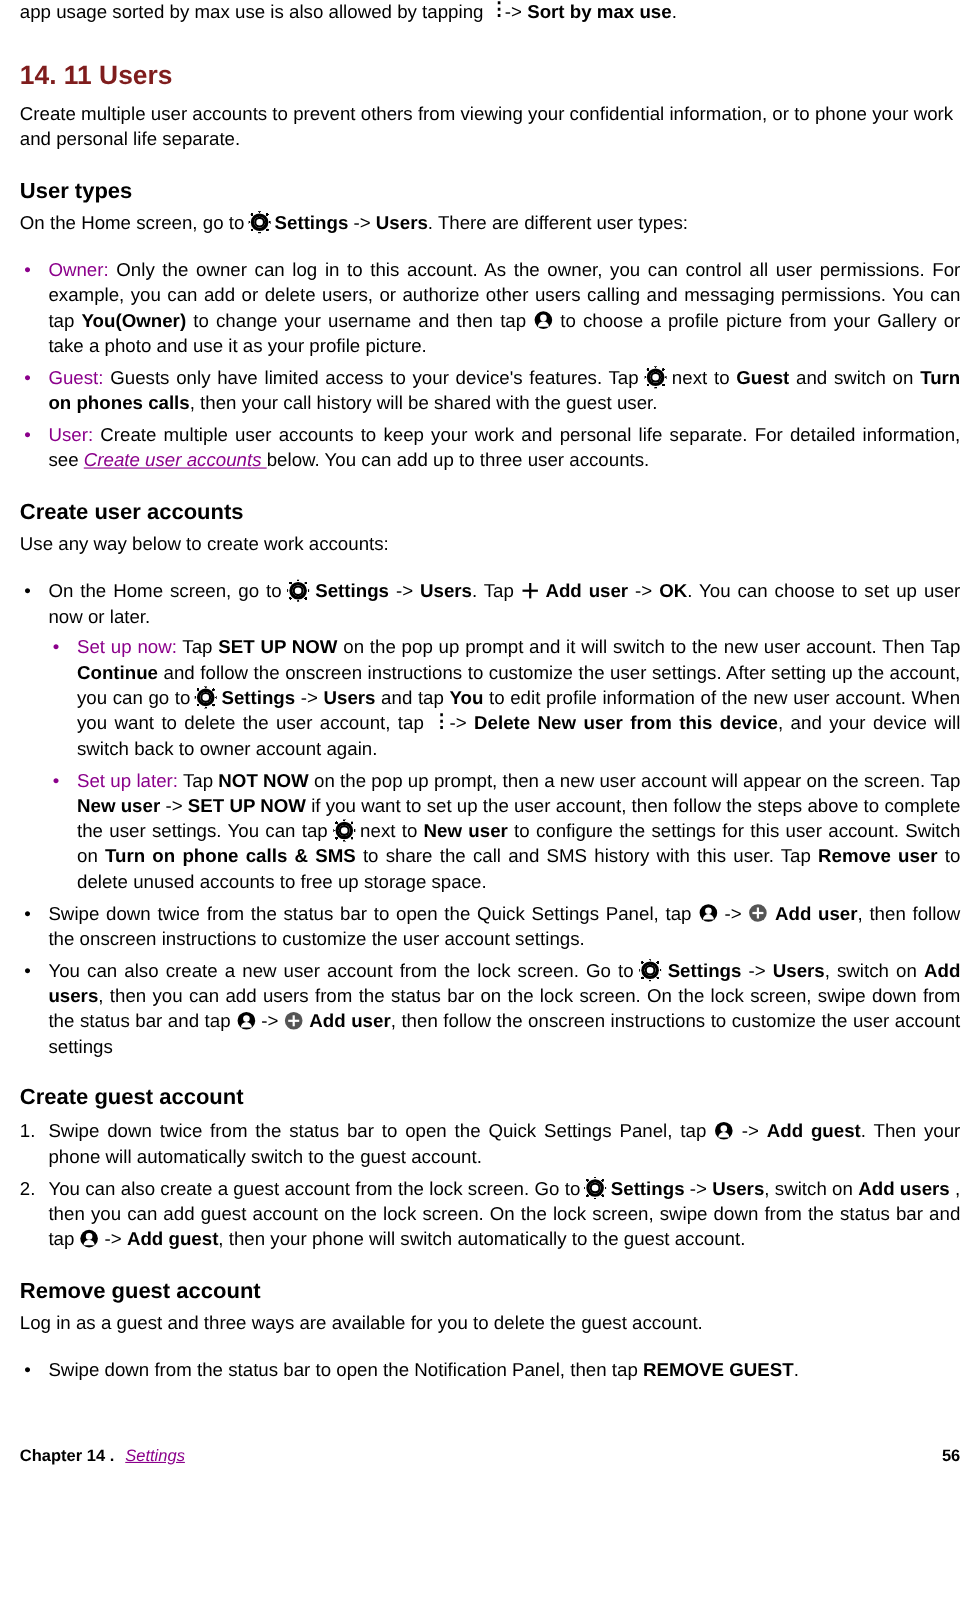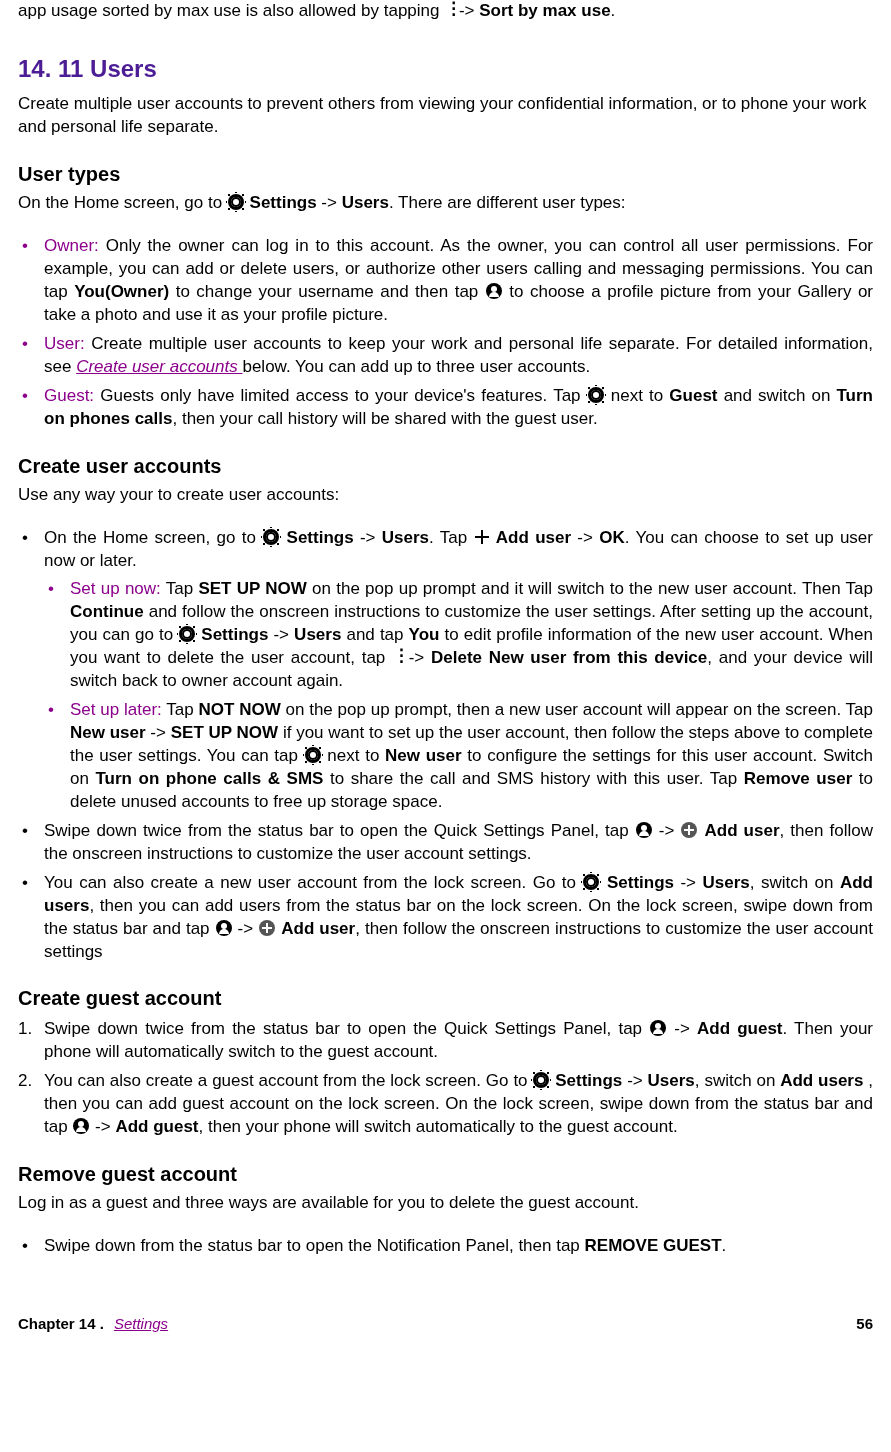--- a/index.html
+++ b/index.html
@@ -12,21 +12,21 @@
     margin: 0;
     padding: 0 18px 18px 18px;
     width: 891px;
     text-align: justify;
   }
   .pre-line {
     margin: 0 0 30px 0;
     text-align: left;
   }
   h2.section {
-    color: #4c1d95;
+    color: #7f1d1d;
     font-weight: 600;
     font-size: 24px;
     margin: 30px 0 8px 0;
   }
   h3.sub {
     font-weight: 700;
     font-size: 20px;
     margin: 22px 0 4px 0;
   }
   p { margin: 4px 0; }
@@ -124,29 +124,29 @@
 
 <h3 class="sub">User types</h3>
 <p>
   <span>On the Home screen, go to </span><span class="icon settings"></span> <b>Settings</b><span> -&gt; </span><b>Users</b><span>. There are different user types:</span>
 </p>
 <ul class="bullet-list">
   <li class="purple-dot">
     <span class="term">Owner:</span><span> Only the owner can log in to this account. As the owner, you can control all user permissions. For example, you can add or delete users, or authorize other users calling and messaging permissions. You can tap </span><b>You(Owner)</b><span> to change your username and then tap </span><span class="icon user"></span><span> to choose a profile picture from your Gallery or take a photo and use it as your profile picture.</span>
   </li>
   <li class="purple-dot">
-    <span class="term">User:</span><span> Create multiple user accounts to keep your work and personal life separate. For detailed information, see </span><span class="link">Create user accounts </span><span>below. You can add up to three user accounts.</span>
+    <span class="term">Guest:</span><span> Guests only have limited access to your device's features. Tap </span><span class="icon settings"></span><span> next to </span><b>Guest</b><span> and switch on </span><b>Turn on phones calls</b><span>, then your call history will be shared with the guest user.</span>
   </li>
   <li class="purple-dot">
-    <span class="term">Guest:</span><span> Guests only have limited access to your device's features. Tap </span><span class="icon settings"></span><span> next to </span><b>Guest</b><span> and switch on </span><b>Turn on phones calls</b><span>, then your call history will be shared with the guest user.</span>
+    <span class="term">User:</span><span> Create multiple user accounts to keep your work and personal life separate. For detailed information, see </span><span class="link">Create user accounts </span><span>below. You can add up to three user accounts.</span>
   </li>
 </ul>
 
 <h3 class="sub">Create user accounts</h3>
-<p style="text-align:left">Use any way your to create user accounts:</p>
+<p style="text-align:left">Use any way below to create work accounts:</p>
 <ul class="bullet-list">
   <li class="black-dot">
     <span>On the Home screen, go to </span><span class="icon settings"></span> <b>Settings</b><span> -&gt; </span><b>Users</b><span>. Tap </span><span class="icon plus"></span> <b>Add user</b><span> -&gt; </span><b>OK</b><span>. You can choose to set up user now or later.</span>
     <ul class="sub-list">
       <li>
         <span class="term">Set up now:</span><span> Tap </span><b>SET UP NOW</b><span> on the pop up prompt and it will switch to the new user account. Then Tap </span><b>Continue</b><span> and follow the onscreen instructions to customize the user settings. After setting up the account, you can go to </span><span class="icon settings"></span> <b>Settings</b><span> -&gt; </span><b>Users</b><span> and tap </span><b>You</b><span> to edit profile information of the new user account. When you want to delete the user account, tap </span><span class="icon more"></span><span> -&gt; </span><b>Delete New user from this device</b><span>, and your device will switch back to owner account again.</span>
       </li>
       <li>
         <span class="term">Set up later:</span><span> Tap </span><b>NOT NOW</b><span> on the pop up prompt, then a new user account will appear on the screen. Tap </span><b>New user</b><span> -&gt; </span><b>SET UP NOW</b><span> if you want to set up the user account, then follow the steps above to complete the user settings. You can tap </span><span class="icon settings"></span><span> next to </span><b>New user</b><span> to configure the settings for this user account. Switch on </span><b>Turn on phone calls &amp; SMS</b><span> to share the call and SMS history with this user. Tap </span><b>Remove user</b><span> to delete unused accounts to free up storage space.</span>
       </li>

